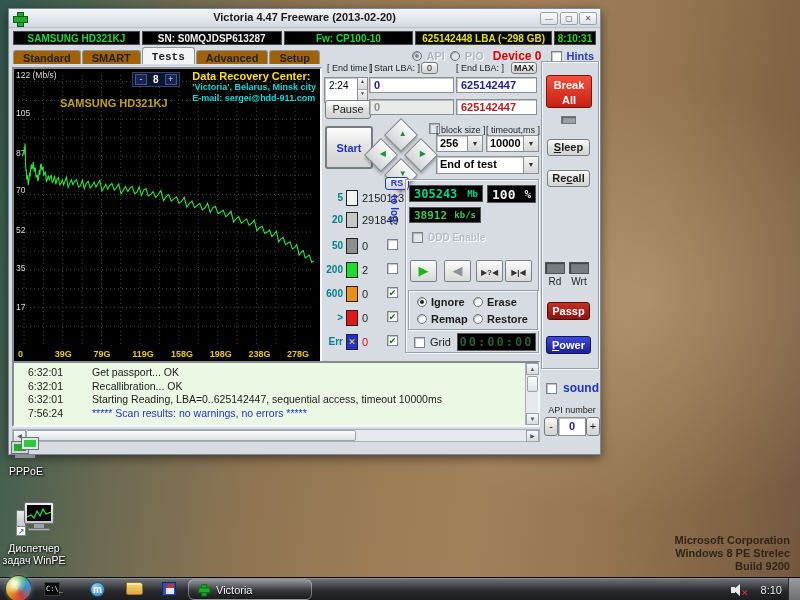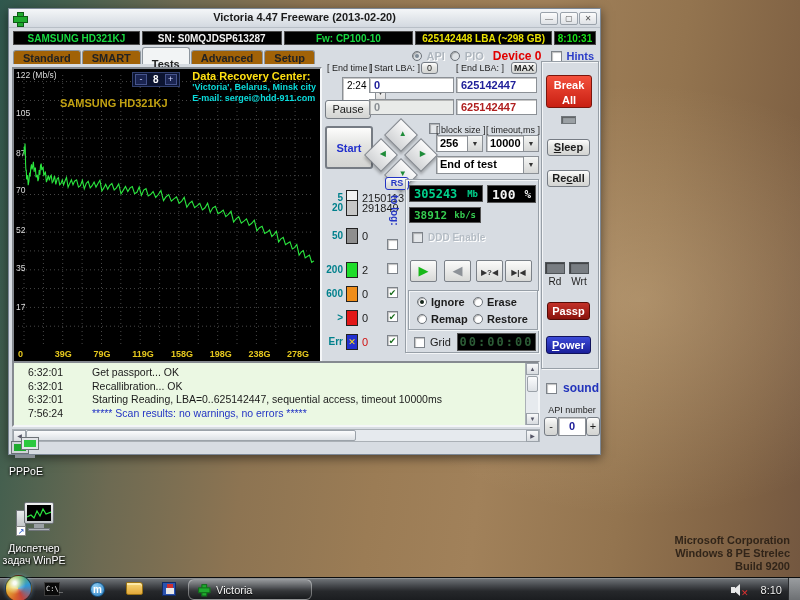--- a/index.html
+++ b/index.html
@@ -27,21 +27,21 @@
     border:1px solid #9aa2ab; border-radius:2px; font-size:8px; color:#555; text-align:center; line-height:12px; }
   
   #infostrip { position:absolute; left:4px; top:22px; right:4px; height:14px; display:flex; gap:2px; }
   .seg { background:#000; border:1px solid #4a4a4a; font-size:10px; font-weight:bold;
     display:flex; align-items:center; justify-content:center; white-space:nowrap; overflow:hidden; }
   
   #tabsrow { position:absolute; left:4px; top:38px; right:4px; height:17px; }
   #tabs { display:flex; align-items:flex-end; height:17px; }
   .tab { padding:1px 9px 2px; font-size:11px; font-weight:bold; color:#222;
     background:#a16207; border:1px solid #8d959d; border-bottom:none; border-radius:3px 3px 0 0; margin-right:1px; height:14px; }
-  .tab.active { background:#f2f4f5; height:17px; padding-top:10px; }
+  .tab.active { background:#f2f4f5; height:17px; padding-top:3px;font-family:Liberation Mono, monospace; }
   .modebar { position:absolute; right:2px; top:2px; display:flex; align-items:center; gap:5px; }
   
   .btn { background:linear-gradient(#fdfdfc,#e3e4e2 45%,#d3d4d2); border:1px solid #767c84; border-radius:3px;
     color:#1c1c1c; font-size:11px; text-align:center; }
   .field { background:#fff; border:1px solid #8b9096; box-shadow:inset 1px 1px 0 rgba(0,0,0,.22); font-weight:bold; }
   .field.dis { background:#e9ebe9; color:#8a8f94; }
   .lcd { background:#000; border:1px solid #555; box-shadow:inset 1px 1px 1px rgba(0,0,0,.8);
     font-family:"DejaVu Sans Mono",monospace; font-weight:bold; display:flex; align-items:center; justify-content:space-between; padding:0 4px; }
   .radio { width:10px; height:10px; border-radius:50%; background:#fff; border:1px solid #6d737a;
     box-shadow:inset 1px 1px 1px rgba(0,0,0,.3); display:inline-block; position:relative; flex:none; }
@@ -219,21 +219,21 @@
     </div>
   </div>
 
   <div id="mid">
     <span class="lbl" style="left:4px; top:4px">[ End time ]</span>
     <span class="lbl" style="left:46px; top:4px">[ Start LBA: ]</span>
     <div class="btn abs" style="left:98px; top:3px; width:17px; height:12px; font-size:9px; line-height:10px">0</div>
     <span class="lbl" style="left:133px; top:4px">[ End LBA: ]</span>
     <div class="btn abs" style="left:188px; top:3px; width:26px; height:12px; font-size:9px; line-height:10px; font-weight:bold">MAX</div>
 
-    <div class="field abs" style="left:19px; top:18px; width:44px; height:26px; display:flex">
+    <div class="field abs" style="left:1px; top:18px; width:44px; height:26px; display:flex">
       <span style="flex:1; font-size:10px; padding:2px 0 0 4px; font-weight:normal">2:24</span>
       <span class="spin">
           <span>▲</span>
           <span>▼</span>
         </span>
     </div>
     <div class="field abs" style="left:46px; top:18px; width:85px; height:16px; font-size:11px; color:#20209a; padding:1px 4px">0</div>
     <div class="field abs" style="left:133px; top:18px; width:81px; height:16px; font-size:11px; color:#20209a; padding:1px 4px">625142447</div>
 
     <div class="btn abs" style="left:2px; top:41px; width:46px; height:19px; line-height:17px">Pause</div>
@@ -270,26 +270,26 @@
       <span class="val">End of test</span>
       <span class="arr">▼</span>
     </div>
 
     <div id="counters">
         <div class="cnt-row" style="top: 130px;">
           <span class="cnt-lab">5</span>
           <span class="cnt-blk" style="background: rgb(242, 242, 242);"></span>
           <span class="cnt-val">2150113</span>
         </div>
-        <div class="cnt-row" style="top: 140px;">
+        <div class="cnt-row" style="top: 152px;">
           <span class="cnt-lab">20</span>
           <span class="cnt-blk" style="background: rgb(198, 198, 198);"></span>
           <span class="cnt-val">291849</span>
         </div>
-        <div class="cnt-row" style="top: 168px; justify-content: center;">
+        <div class="cnt-row" style="top: 178px; justify-content: center;">
           <span class="cnt-lab">50</span>
           <span class="cnt-blk" style="background: rgb(142, 142, 142);"></span>
           <span class="cnt-val">0</span>
         </div>
         <div class="cnt-row" style="top: 202px;">
           <span class="cnt-lab">200</span>
           <span class="cnt-blk" style="background: rgb(30, 221, 42);"></span>
           <span class="cnt-val">2</span>
         </div>
         <div class="cnt-row" style="top: 226px;">

